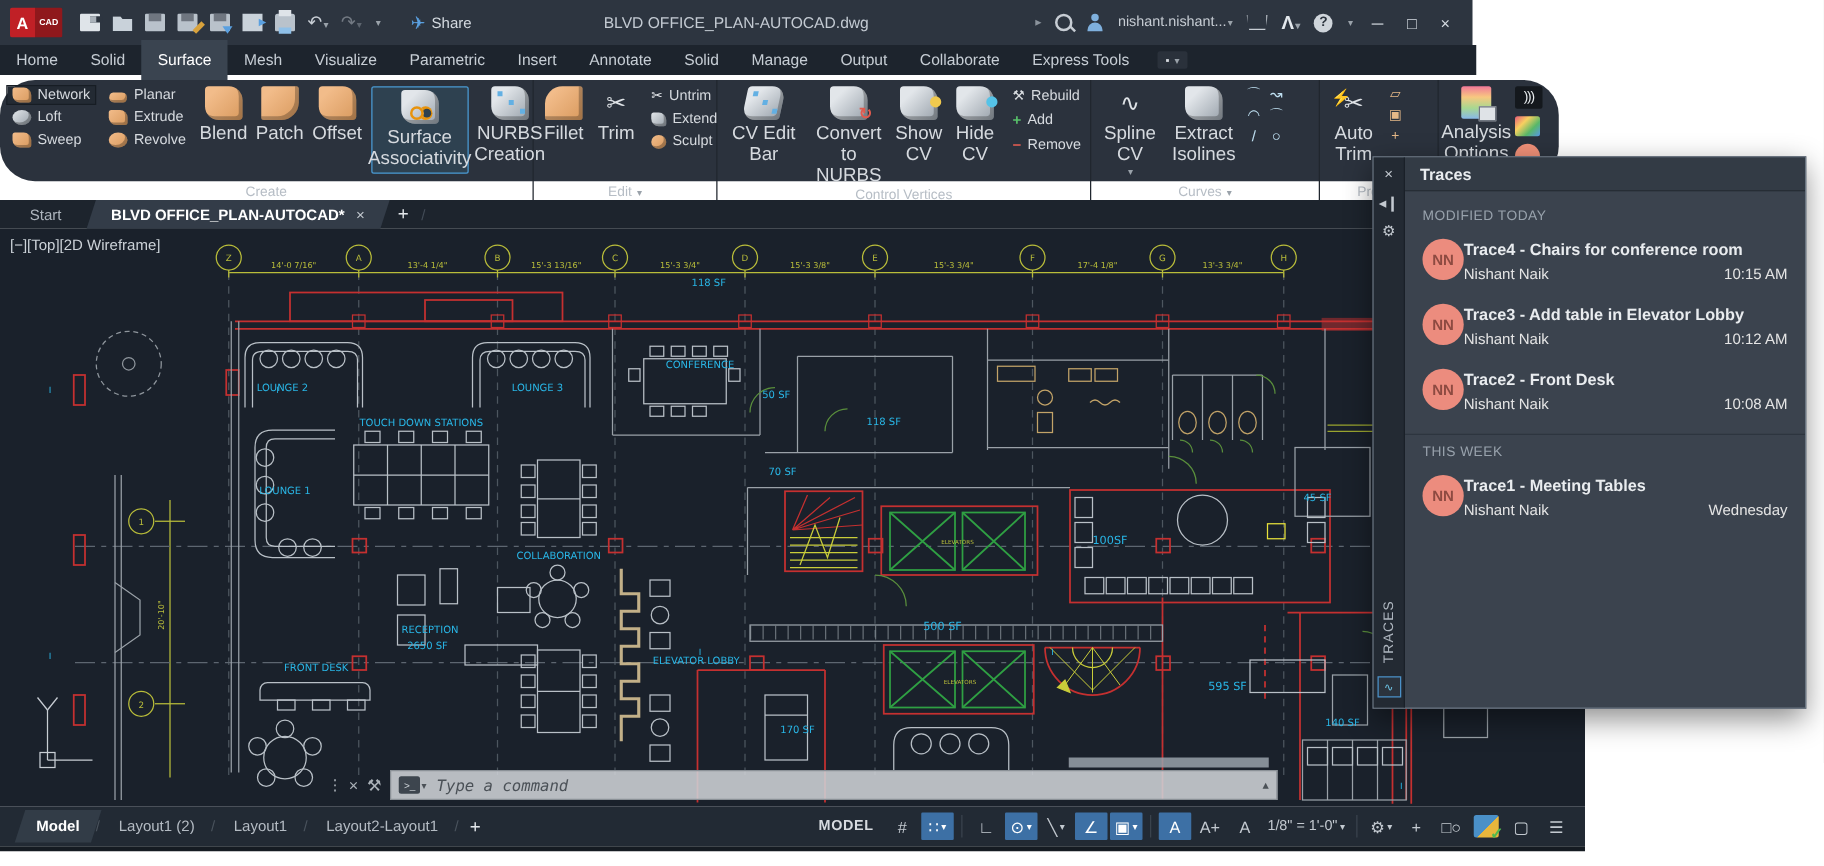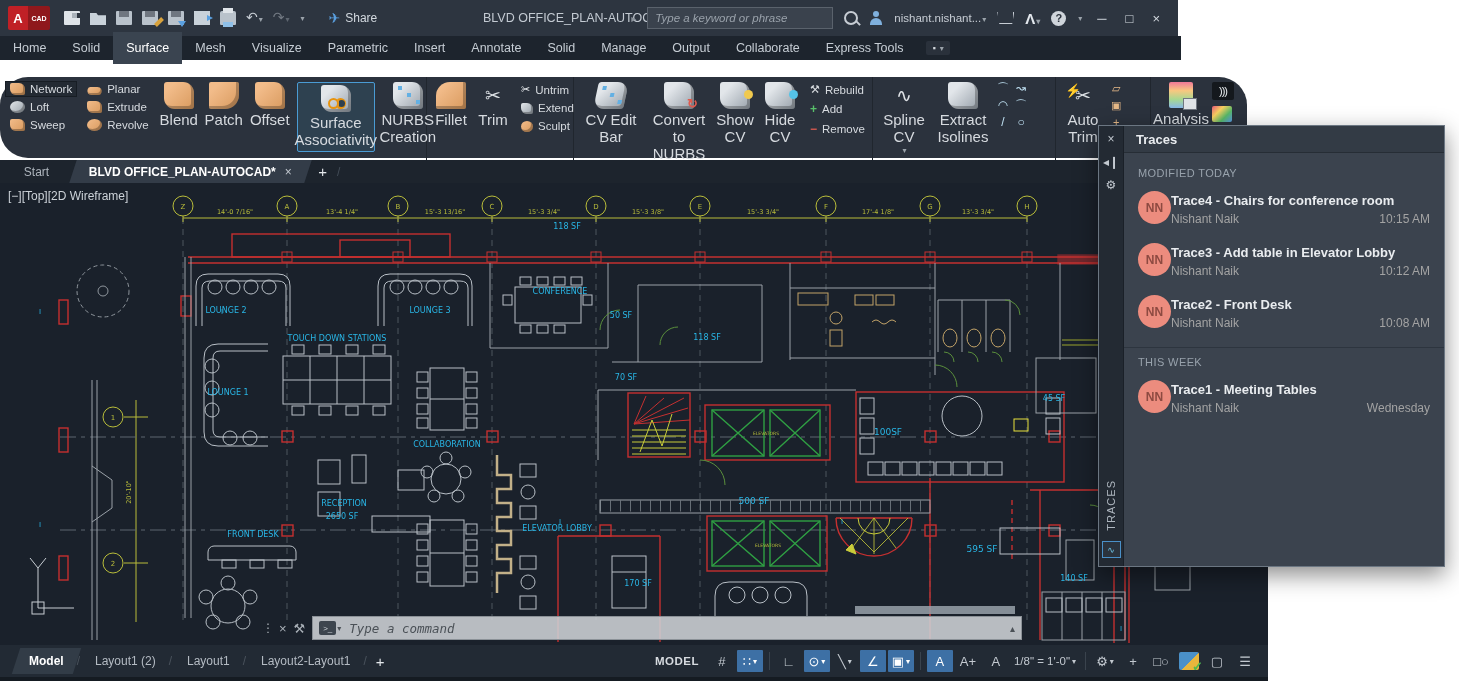--- a/index.html
+++ b/index.html
@@ -41,21 +41,21 @@
   .cart{width:15px;height:11px;border:1.5px solid #c7cdd4;border-top:none;position:relative;display:inline-block;clip-path:polygon(0 0,100% 0,88% 100%,12% 100%);}
   .alogo{color:#e3e8ed;font-weight:bold;font-size:15px;}
   .helpc{width:15px;height:15px;border-radius:50%;background:#cfd5db;color:#2b333d;font-size:11px;font-weight:bold;display:inline-flex;align-items:center;justify-content:center;}
   .winbtn{color:#d4dae0;font-size:13px;padding:0 4px;}
   
   #menurow{position:absolute;left:0;top:36px;width:1181px;height:24px;background:#1d242d;display:flex;align-items:center;}
   .rtab{padding:4px 13px;line-height:24px;font-size:12.5px;color:#c6cdd4;}
   .rtab.active{background:#3a4450;color:#fff;}
   .overflow-btn{margin-left:10px;display:flex;align-items:center;gap:3px;background:#2a313b;padding:2px 6px;border-radius:2px;color:#d6dadf;font-size:9px;}
   
-  #ribbon{position:absolute;left:0;top:77px;width:1247px;height:81px;background:#2b323d;display:flex;border-radius:28px;}
+  #ribbon{position:absolute;left:0;top:64px;width:1247px;height:81px;background:#2b323d;display:flex;border-radius:28px;}
   .panel{position:relative;height:100px;border-right:1px solid #20262e;display:flex;flex-direction:column;flex:none;}
   .p-body{flex:1;display:flex;align-items:flex-start;padding:5px 6px 0 6px;gap:7px;}
   .p-cap{height:17px;font-size:11px;color:#b6bdc5;text-align:center;line-height:15px;white-space:nowrap;}
   .scol{display:flex;flex-direction:column;gap:4px;}
   .srow{display:flex;align-items:center;gap:5px;font-size:11.5px;color:#d6dadf;padding:1px 4px;white-space:nowrap;}
   .srow.sel-soft{background:#232a33;outline:1px solid #171d24;}
   .big{display:flex;flex-direction:column;align-items:center;flex:none;}
   .big .lbl{font-size:15px;line-height:1.12;text-align:center;color:#d6dadf;margin-top:3px;white-space:pre-line;}
   .big.sel{border:1px solid #4a9bd4;background:#2e4150;border-radius:2px;padding:2px 3px;}
   .mi{display:inline-block;width:15px;height:12px;background:linear-gradient(135deg,#f2bc8a,#d99a5e);border-radius:2px 6px 2px 6px;box-shadow:inset -2px -2px 0 rgba(0,0,0,.28);flex:none;}
@@ -123,21 +123,21 @@
   .traceic{width:17px;height:15px;border:1px solid #4a90c8;background:#2b333d;color:#6ec6e8;font-size:9px;display:flex;align-items:center;justify-content:center;margin-bottom:8px;}
   #pbody{flex:1;display:flex;flex-direction:column;min-width:0;}
   #phead{height:26px;background:#333b45;border-bottom:1px solid #262d35;display:flex;align-items:center;padding:0 12px;color:#e9ecef;font-size:13px;font-weight:bold;}
   #plist{flex:1;overflow:hidden;padding:6px 14px 0 14px;}
   .tsection{color:#98a2ac;font-size:11px;letter-spacing:.4px;margin:8px 0 12px 0;}
   .tdivider{border:none;border-top:1px solid #2d353f;margin:12px -14px 0 -14px;}
   .titem{display:flex;gap:0;margin-bottom:17px;}
   .tavatar{width:33px;height:33px;border-radius:50%;background:#ec8c7e;color:#8d4a41;font-weight:bold;font-size:12px;display:flex;align-items:center;justify-content:center;flex:none;}
   .tmain{flex:1;min-width:0;}
   .ttitle{color:#e9ecef;font-size:13px;font-weight:bold;white-space:nowrap;}
-  .tmeta{display:flex;justify-content:space-between;margin-top:3px;color:#a3a3a3;font-size:12px;}
+  .tmeta{display:flex;justify-content:space-between;margin-top:3px;color:#e5e5e5;font-size:12px;}
 </style>
 </head>
 <body>
 
 <div id="stage">
 
   <div id="titlebar">
     <div class="logo">
       <span class="la">A</span>
       <span class="lc">CAD</span>
@@ -156,21 +156,20 @@
       <span class="share">
           <span class="plane">✈</span>
           <span>Share</span>
         </span>
     </div>
     <div id="tb-filename">
         <span>BLVD OFFICE_PLAN-AUTOCAD.dwg</span>
       </div>
     <div id="tb-right">
       <span class="caret">▸</span>
-      <span id="search-box">Type a keyword or phrase</span>
       <span class="mag"></span>
       <span class="person"></span>
       <span style="font-size:11.5px"><span>nishant.nishant...</span><span class="dd">▾</span></span>
       <span class="cart"></span>
       <span class="alogo"><span>Λ</span><span class="dd">▾</span></span>
       <span class="helpc">?</span>
       <span class="dd">▾</span>
       <span class="winbtn">─</span>
       <span class="winbtn">□</span>
       <span class="winbtn">×</span>

